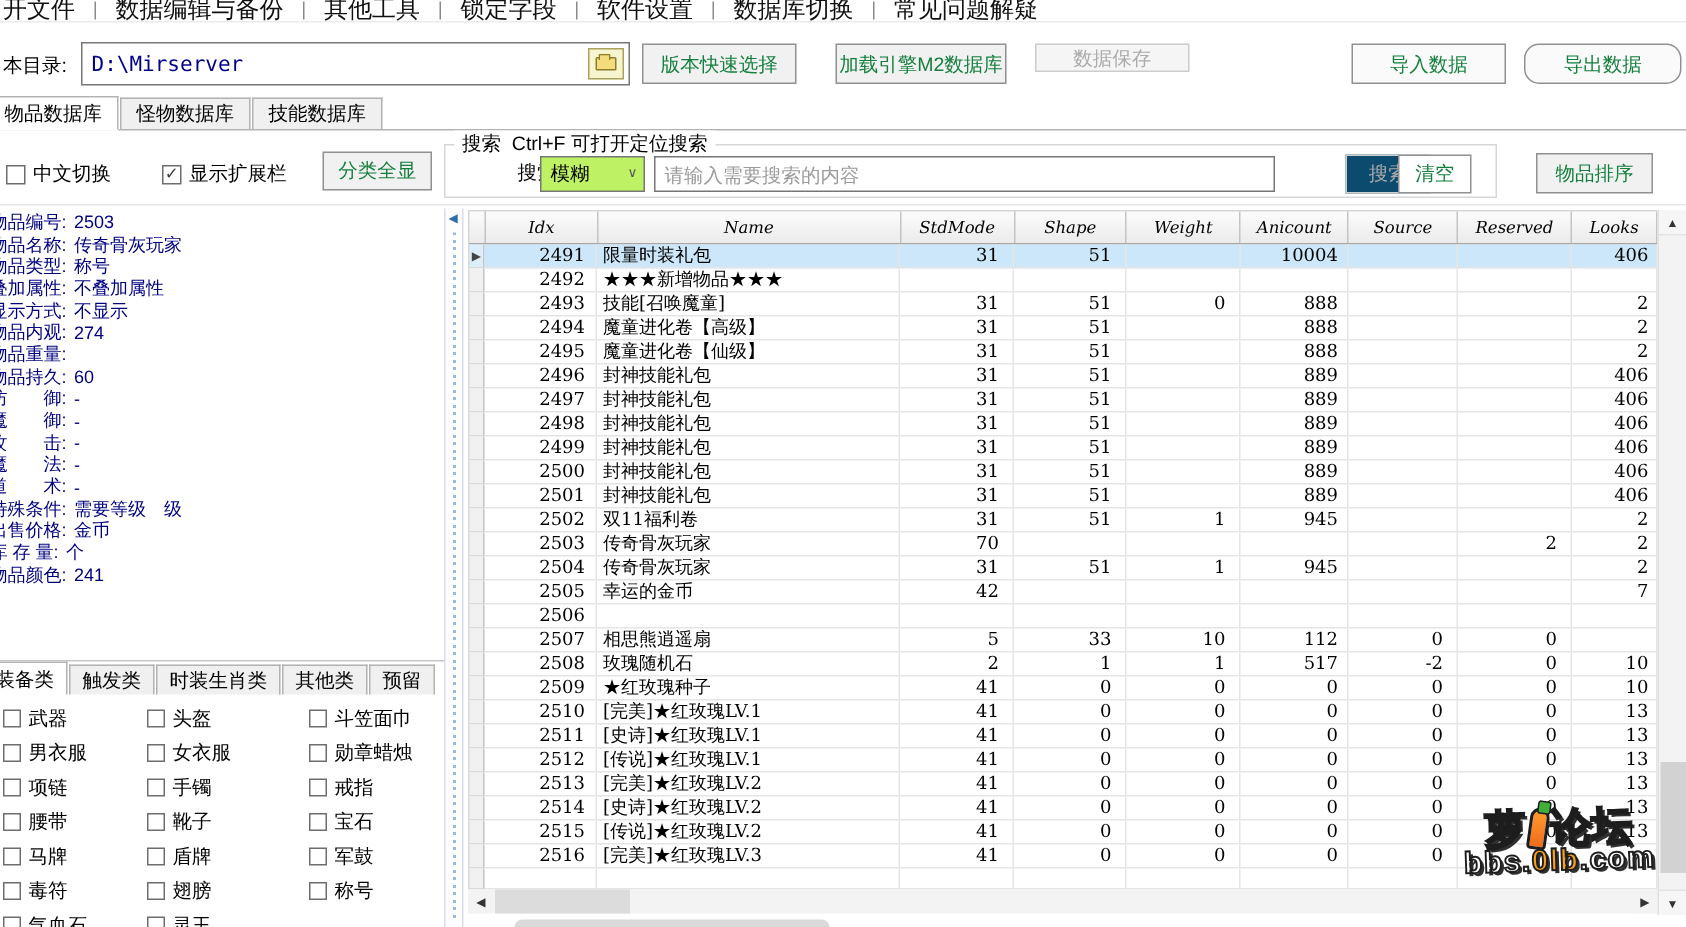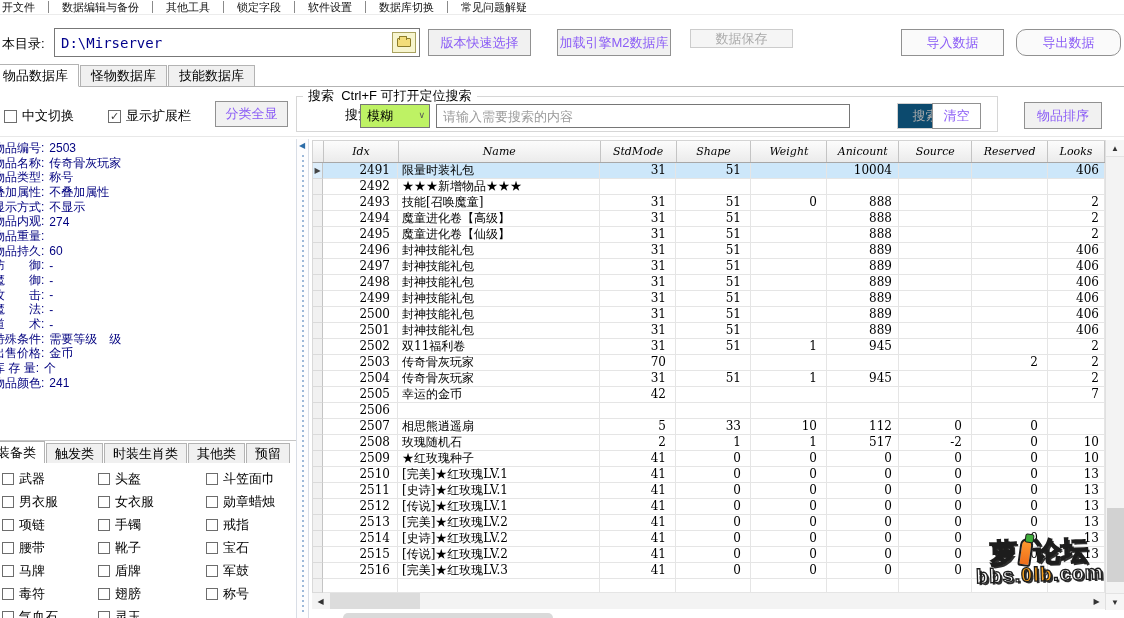--- a/index.html
+++ b/index.html
@@ -2,28 +2,28 @@
 <html><head>
 <meta charset="utf-8">
 <style>
   * { margin:0; padding:0; box-sizing:border-box; }
   html,body { width:1124px; height:618px; overflow:hidden; background:#fff;
               font-family:"Liberation Sans","DejaVu Sans",sans-serif; }
   #app { position:absolute; top:0; left:0; width:1124px; height:618px; overflow:hidden; background:#fff; }
 
   
   .menubar { position:absolute; left:0; top:0; width:100%; height:15px; border-bottom:1px solid #ececec;
-             display:flex; align-items:center; font-size:11px; color:#101010; padding-left:2px; }
+             display:flex; align-items:center; font-size:16px; color:#101010; padding-left:2px; }
   .menu-item { padding:0 13px; border-right:1px solid #8a8a8a; line-height:12px; height:12px; white-space:nowrap; }
   .menu-item:first-child { padding-left:0; }
   .menu-item:last-child { border-right:none; }
 
   
   .btn { position:absolute; display:flex; align-items:center; justify-content:center; font-size:13px;
-         background:#f1f1f1; border:1px solid #919191; color:#8b5cf6; white-space:nowrap; cursor:default; }
+         background:#f1f1f1; border:1px solid #919191; color:#15803d; white-space:nowrap; cursor:default; }
   .btn.white { background:#fafafa; }
   .btn.disabled { color:#ababab; border-color:#cccccc; background:#f5f5f5; }
 
   
   .dir-label { position:absolute; left:2px; top:35px; font-size:13px; }
   .dir-box { position:absolute; left:54px; top:28px; width:366px; height:29px; border:1px solid #777; background:#fff; }
   .dir-text { position:absolute; left:6px; top:1px; line-height:26px; font-size:14px; color:#00008b;
               font-family:"DejaVu Sans Mono","Liberation Mono",monospace; }
   .folder-btn { position:absolute; right:3px; top:3px; width:24px; height:21px; background:#f7f5cf;
                 border:1px solid #a9a25f; display:flex; align-items:center; justify-content:center; }

